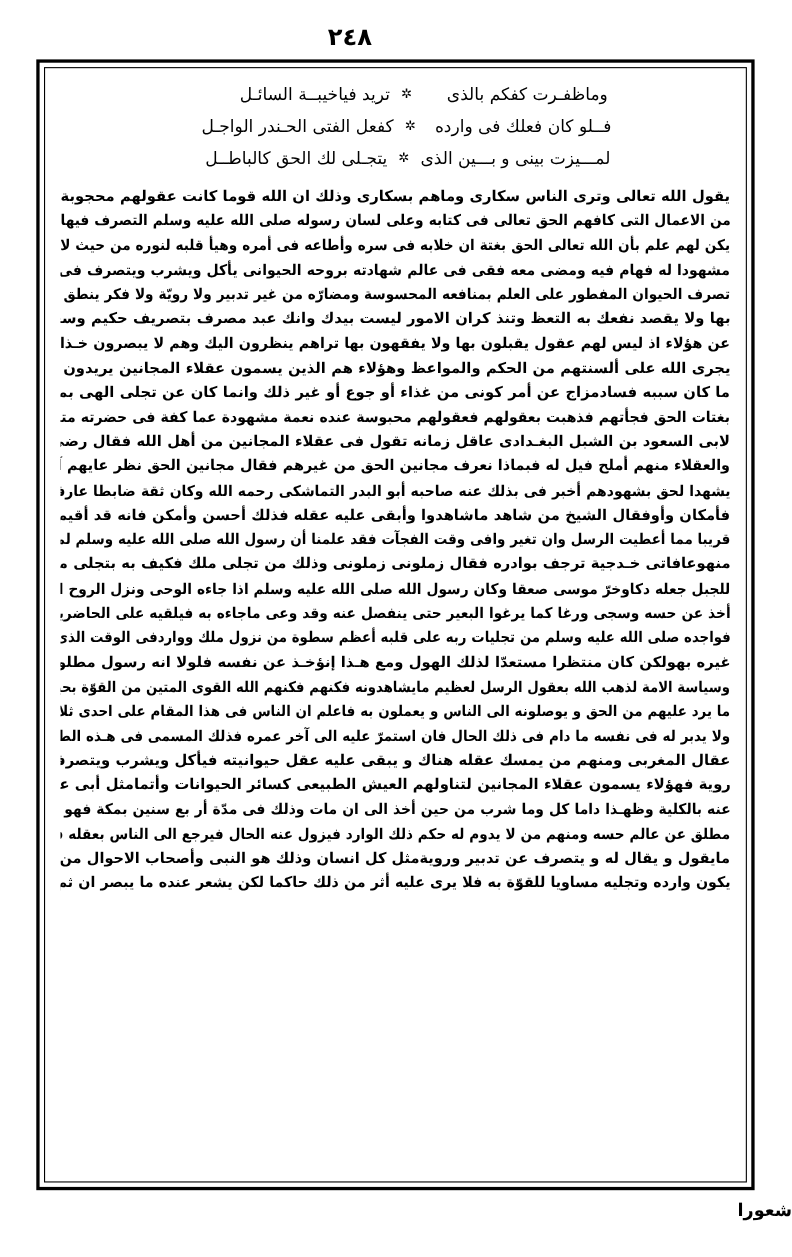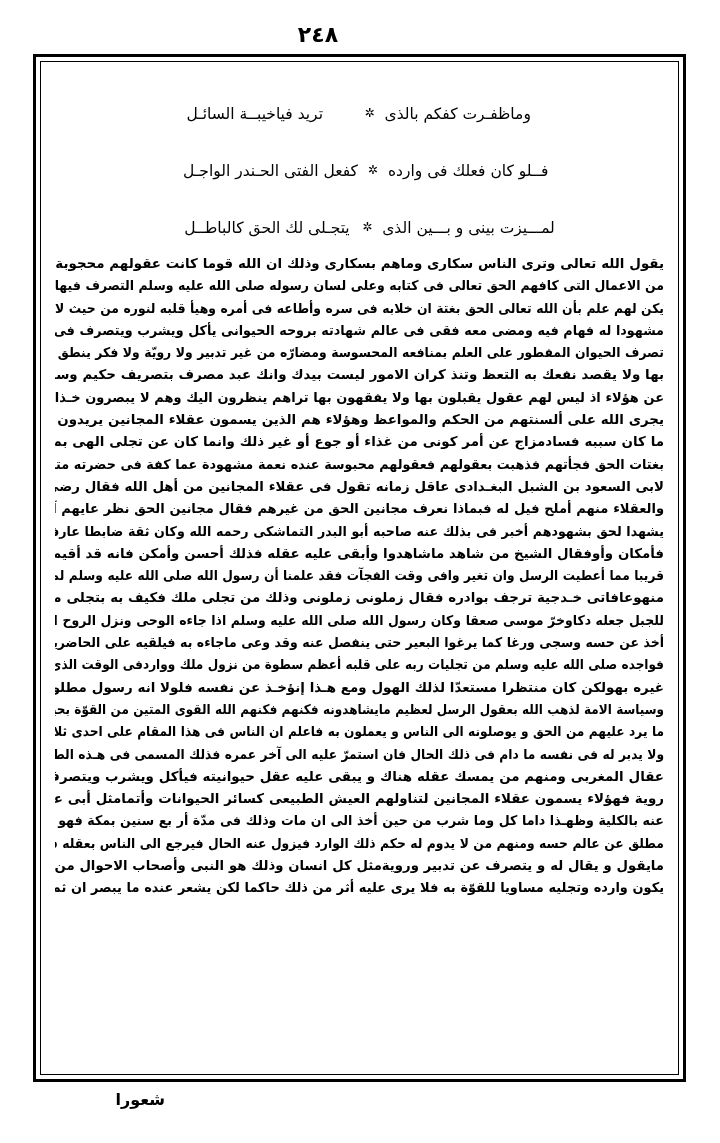--- a/index.html
+++ b/index.html
@@ -81,23 +81,22 @@
     gap: 10px;
     font-size: 15.5px;
     line-height: 28px;
     white-space: nowrap;
     direction: rtl;
     padding-left: 20px;
   }
   .hemistich {
     display: inline-block;
     min-width: 168px;
-    text-align: left;
+    text-align: right;
     letter-spacing: 0.3px;
-    margin-top: 28px;
   }
   .verse-sep {
     font-size: 12px;
     line-height: 28px;
     transform: translateY(-2px);
     display: inline-block;
   }
 
   
   .body-text {
@@ -124,21 +123,20 @@
     transform-origin: right center;
   }
 
   
   .catchword {
     position: absolute;
     top: 1090px;
     left: 0;
     width: 720px;
     box-sizing: border-box;
-    padding-right: 555px;
     direction: rtl;
     text-align: right;
     font-size: 16px;
     font-weight: bold;
   }
 </style>
 </head>
 <body>
 
 <div class="page-number">٢٤٨</div>

